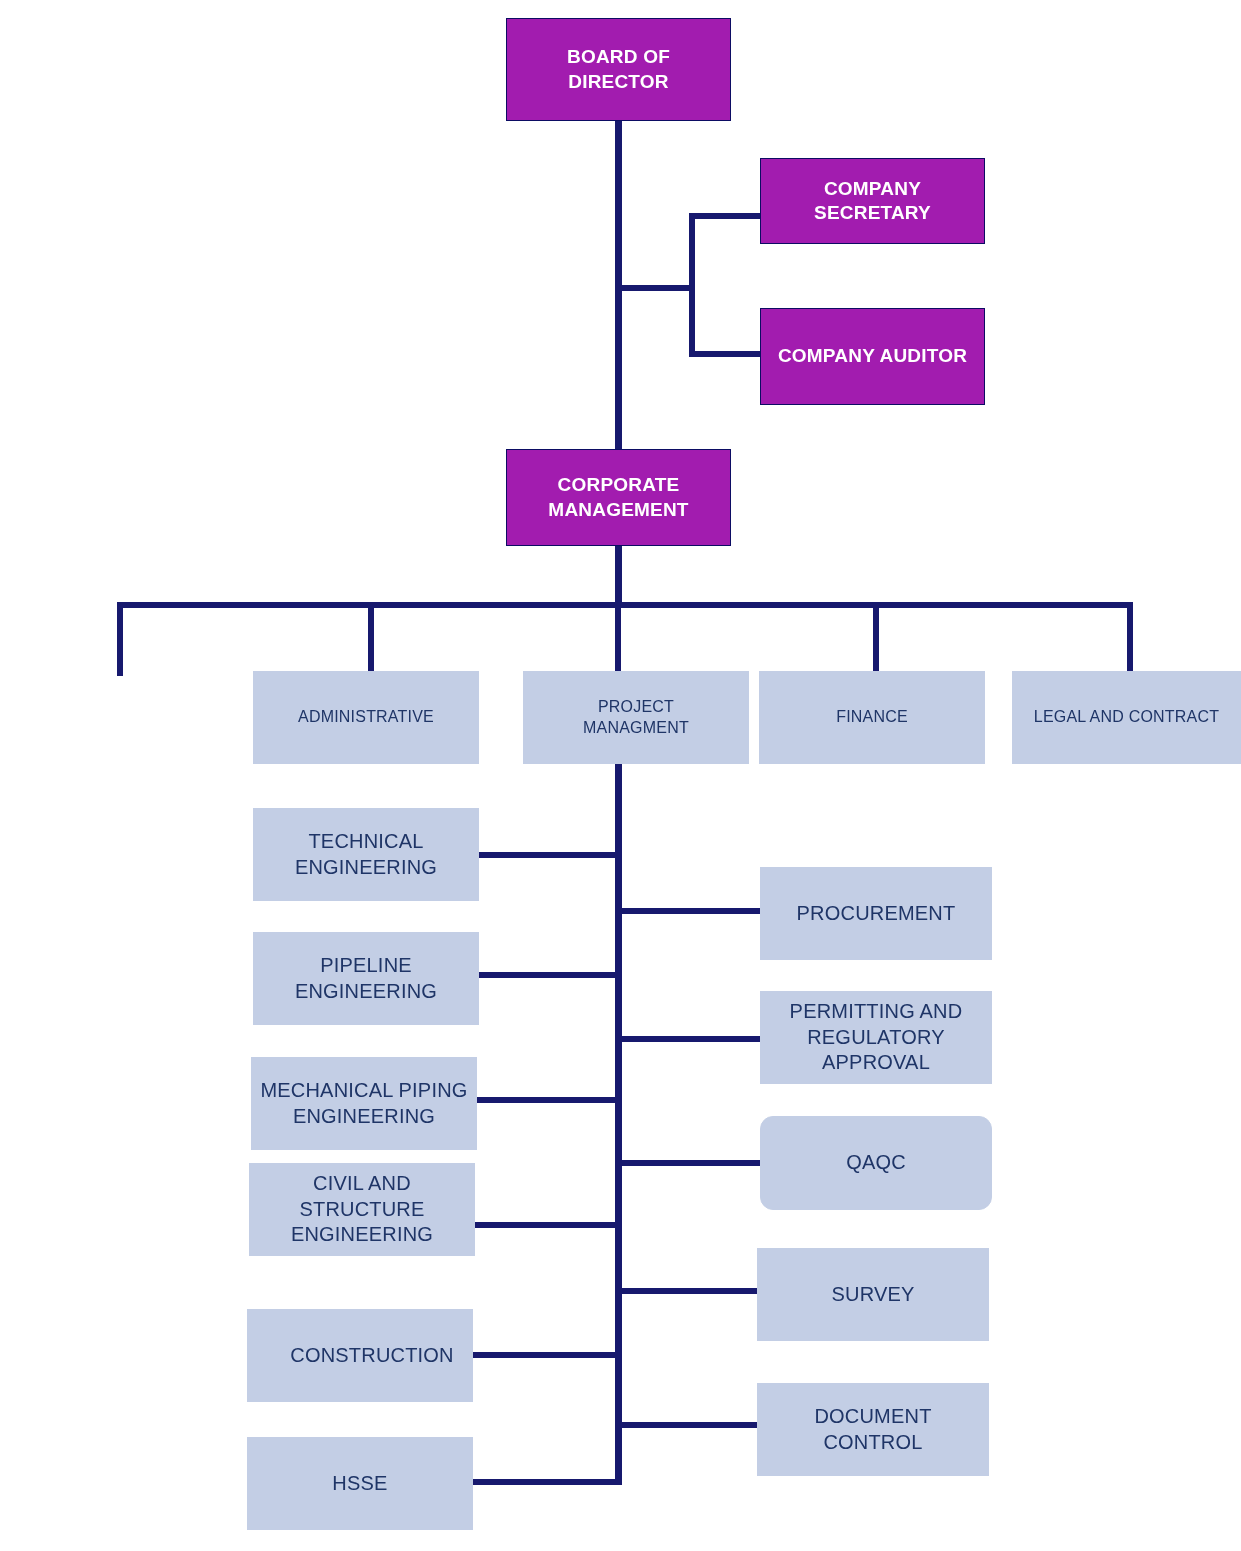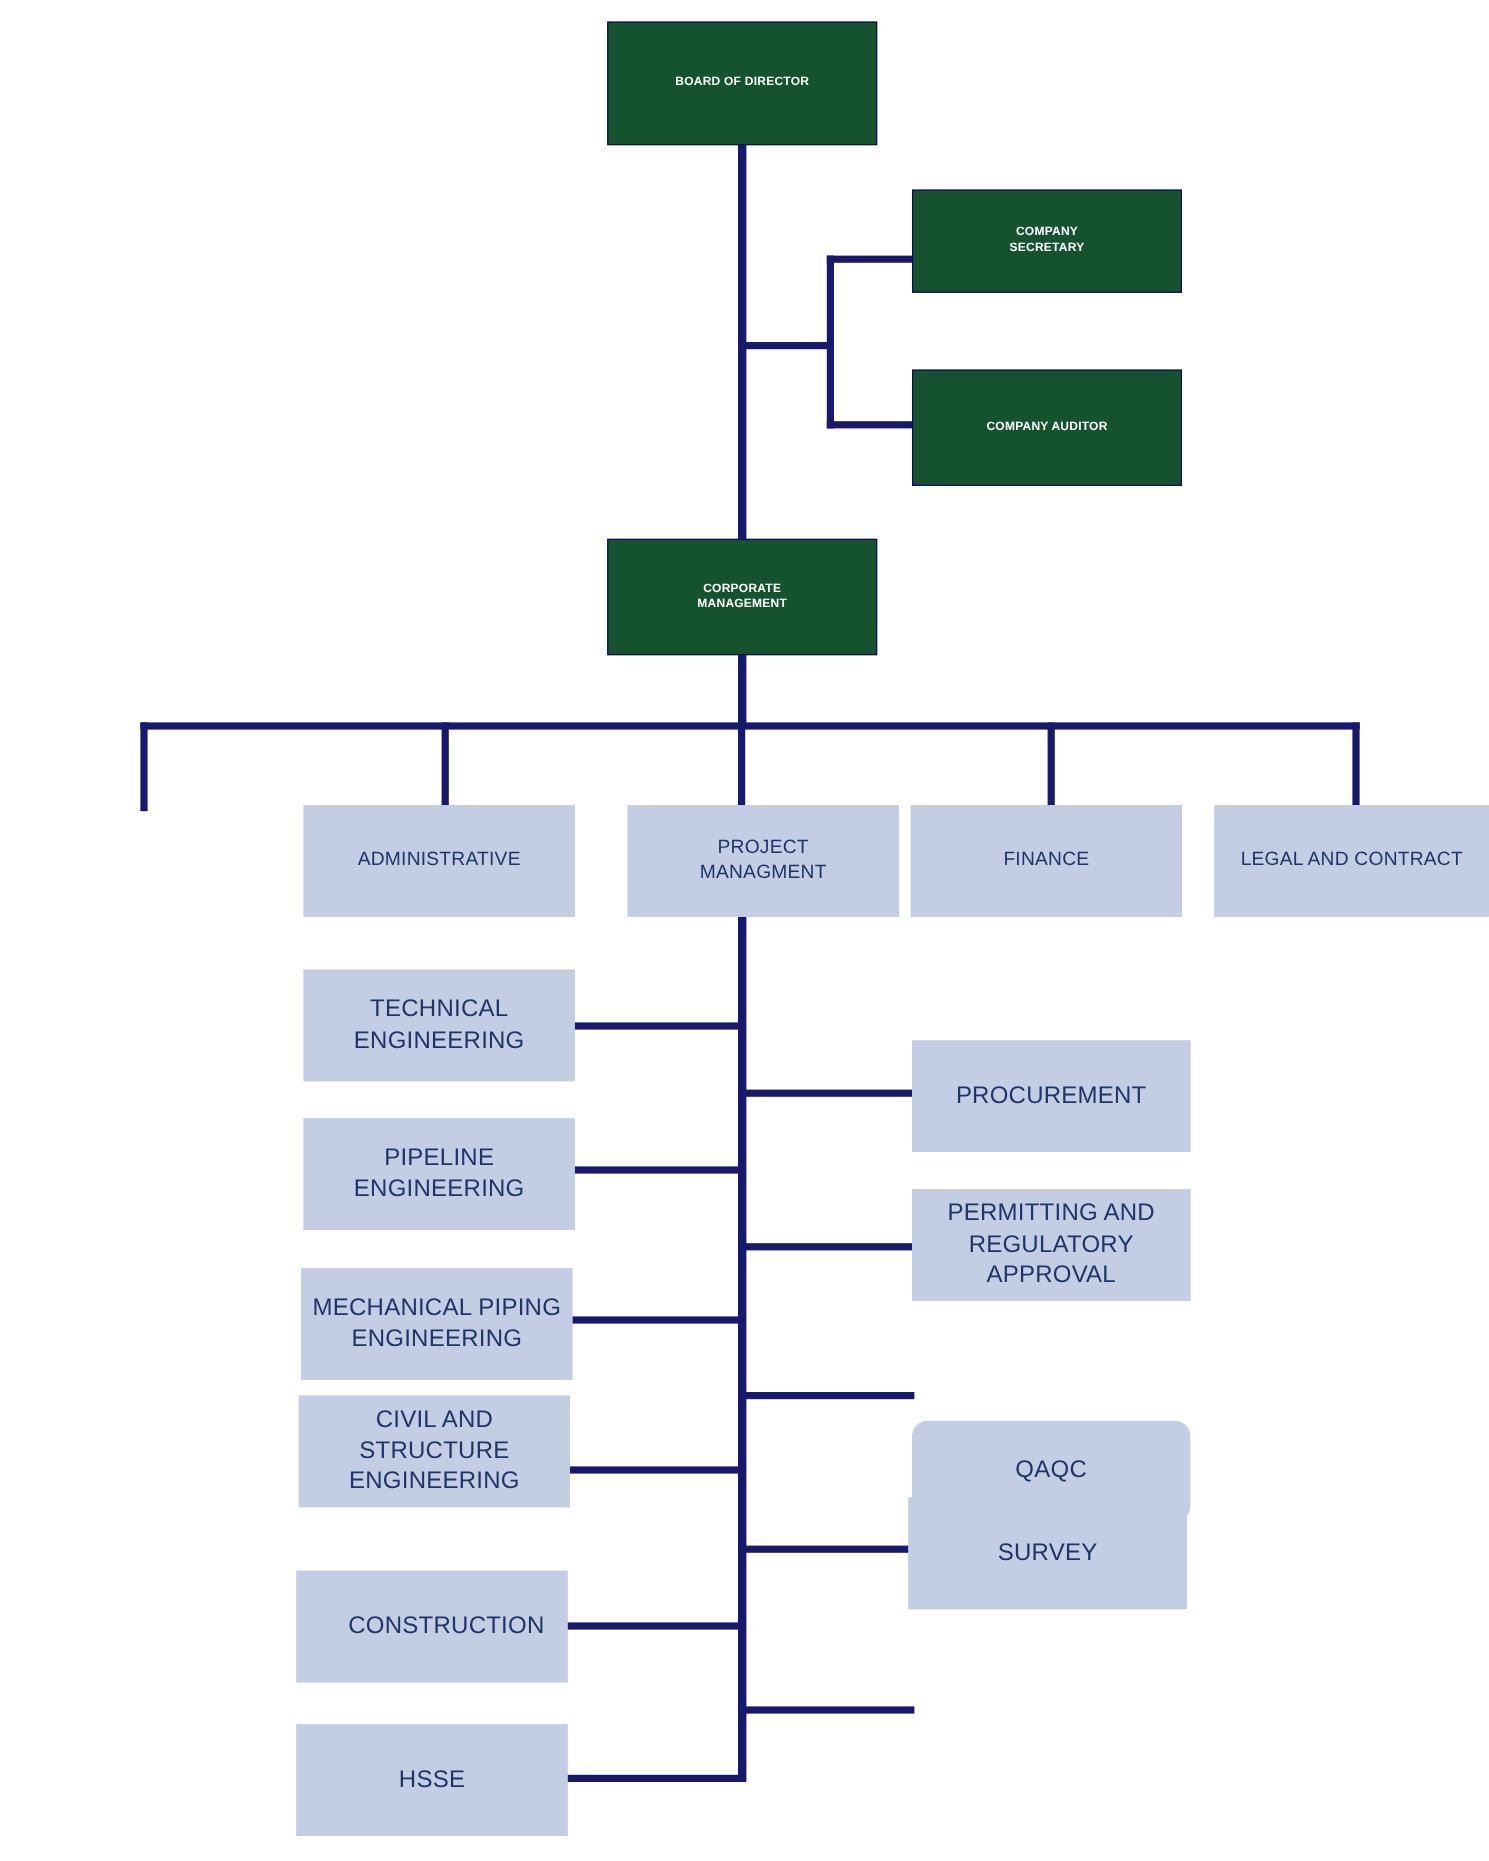--- a/index.html
+++ b/index.html
@@ -19,24 +19,24 @@
     position: absolute;
     display: flex;
     align-items: center;
     justify-content: center;
     text-align: center;
     box-sizing: border-box;
     line-height: 1.28;
     letter-spacing: 0.2px;
   }
   .node-dark {
-    background: #14532d;
+    background: #a21caf;
     color: #ffffff;
     font-weight: bold;
-    font-size: 10px;
+    font-size: 19px;
     border: 1px solid #0c0c63;
   }
   .node-light {
     background: #c3cee5;
     color: #1f3567;
     font-weight: normal;
     font-size: 20px;
     border: 1px solid #c3cee5;
   }
   .node-light.dept { font-size: 16px; }
@@ -164,22 +164,25 @@
   </div>
 
   <div class="node node-light" style="left:760px; top:991px; width:232px; height:93px;">
     <span class="lbl">
       <span>PERMITTING AND</span><br>
       <span>REGULATORY</span><br>
       <span>APPROVAL</span>
     </span>
   </div>
 
-  <div class="node node-light" style="left:760px; top:1184px; width:232px; height:84px;border-radius:13px;">
+  <div class="node node-light" style="left:760px; top:1116px; width:232px; height:94px;border-radius:13px;">
     <span class="lbl">QAQC</span>
   </div>
 
   <div class="node node-light" style="left:757px; top:1248px; width:232px; height:93px;">
     <span class="lbl">SURVEY</span>
   </div>
 
+  <div class="node node-light" style="left:757px; top:1383px; width:232px; height:93px;">
+    <span class="lbl">DOCUMENT CONTROL</span>
+  </div>
 
 </div>
 
 </body></html>

